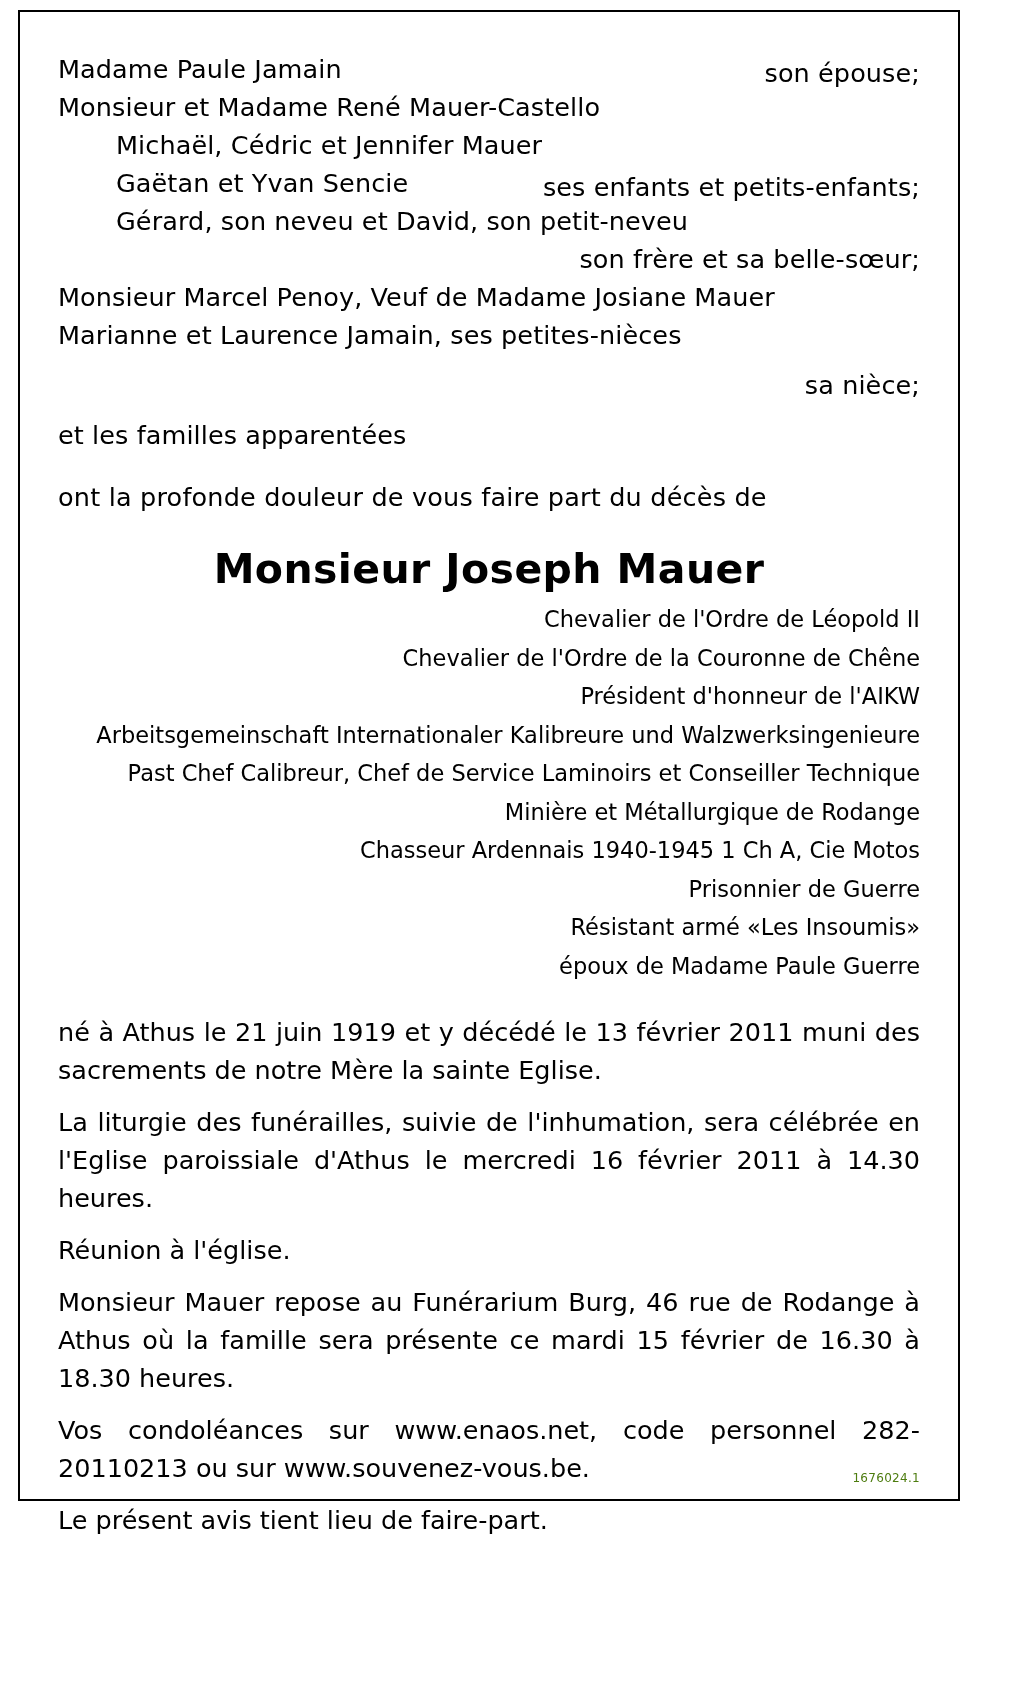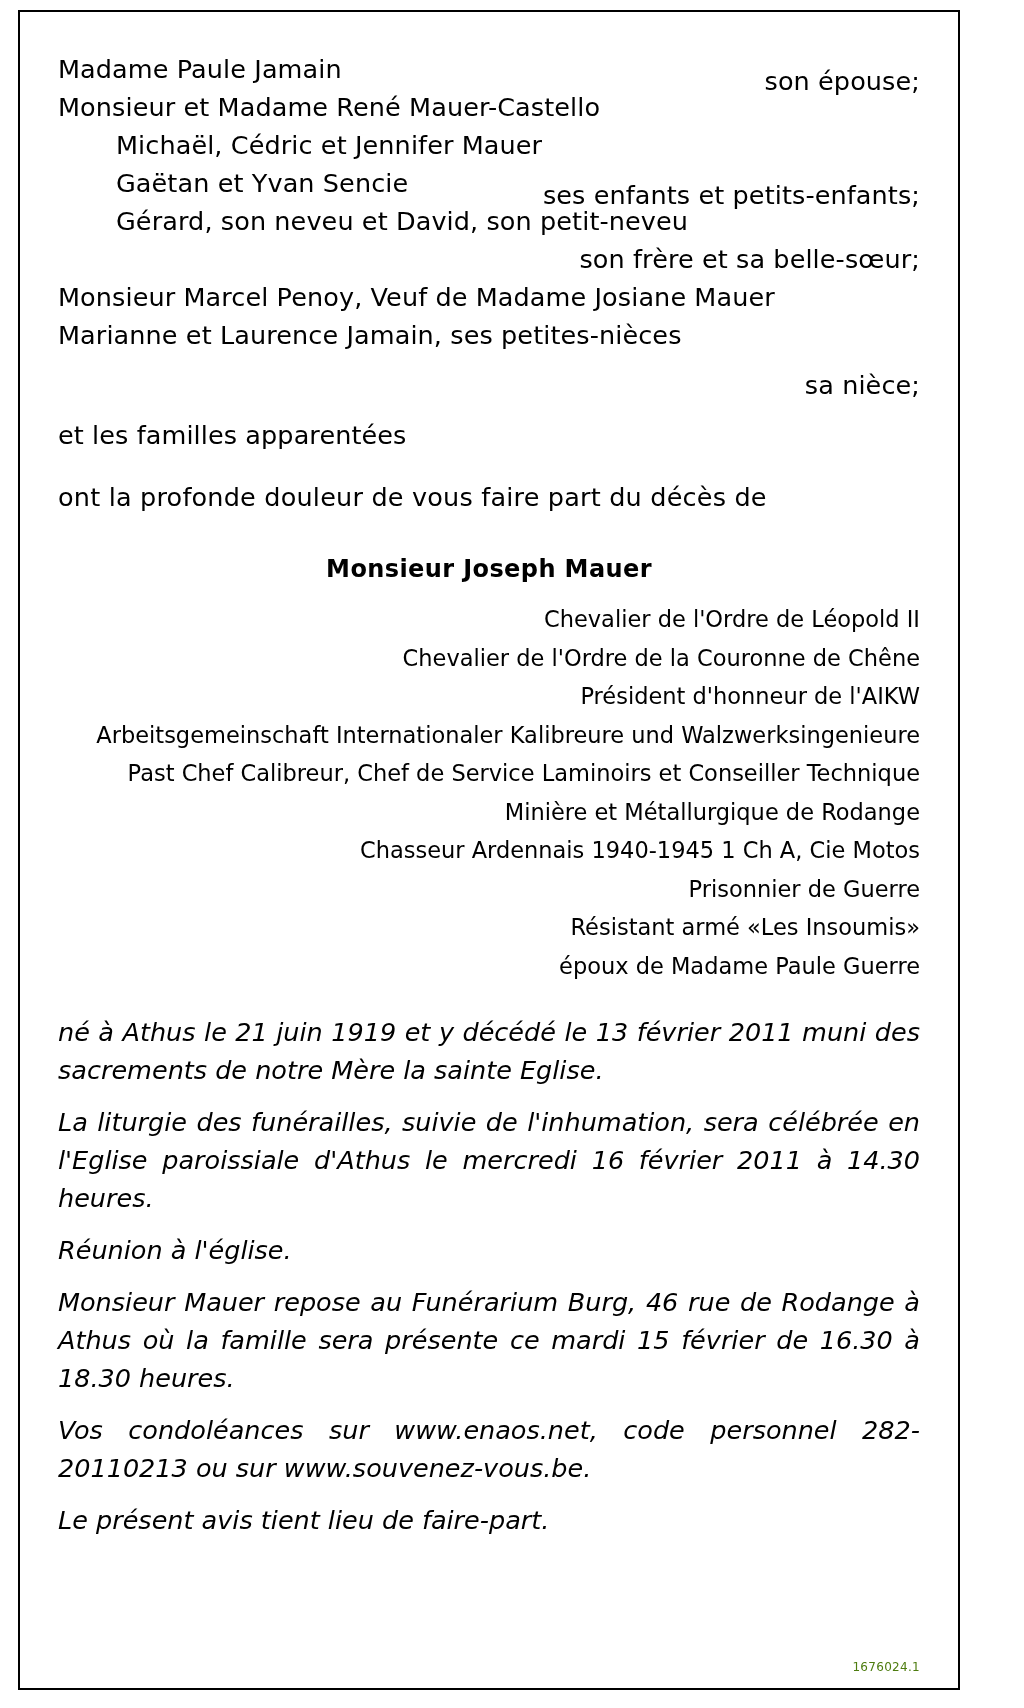--- a/index.html
+++ b/index.html
@@ -13,21 +13,21 @@
     font-family: "DejaVu Sans", sans-serif;
     color: #000000;
     position: relative;
     overflow: hidden;
   }
   .page {
     position: absolute;
     left: 18px;
     top: 10px;
     width: 942px;
-    height: 1680px;
+    height: 1491px;
     border: 2px solid #000;
     background: #fff;
     box-sizing: border-box;
     padding: 38px 38px 10px 38px;
   }
   .inner {
     position: relative;
     width: 100%;
     height: 100%;
   }
@@ -39,21 +39,21 @@
     letter-spacing: 0.1px;
   }
   .fam-row {
     position: relative;
     white-space: nowrap;
   }
   .fam-row .left { display: inline; }
   .fam-row .right {
     position: absolute;
     right: 0;
-    top: 12px;
+    top: 4px;
     white-space: nowrap;
   }
   .indent { padding-left: 58px; }
   .right-only {
     text-align: right;
     white-space: nowrap;
   }
   .gap-sm { height: 12px; }
 
   .announce {
@@ -62,39 +62,38 @@
     margin-top: 24px;
     letter-spacing: 0.2px;
   }
 
   
   .deceased {
     text-align: center;
     margin-top: 30px;
   }
   .deceased-name {
-    font-size: 24px;
+    font-size: 41px;
     font-weight: bold;
     letter-spacing: 0.4px;
     line-height: 46px;
   }
   .titles {
     text-align: right;
     font-size: 22.5px;
     line-height: 38.5px;
     margin-top: 8px;
   }
   .titles div { white-space: nowrap; }
 
   
   .body-text {
     margin-top: 28px;
     font-size: 25.5px;
     line-height: 38px;
-    font-style: italic;
   }
   .body-text p {
     margin: 0 0 14px 0;
     text-align: justify;
     text-justify: inter-word;
   }
   .body-text p.last { margin-bottom: 0; }
 
   .ref {
     position: absolute;

